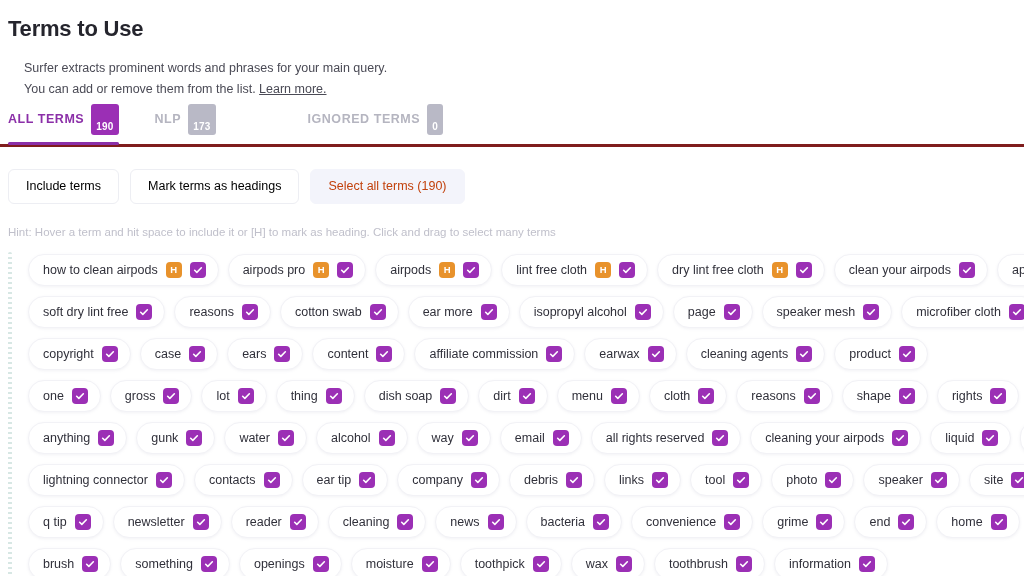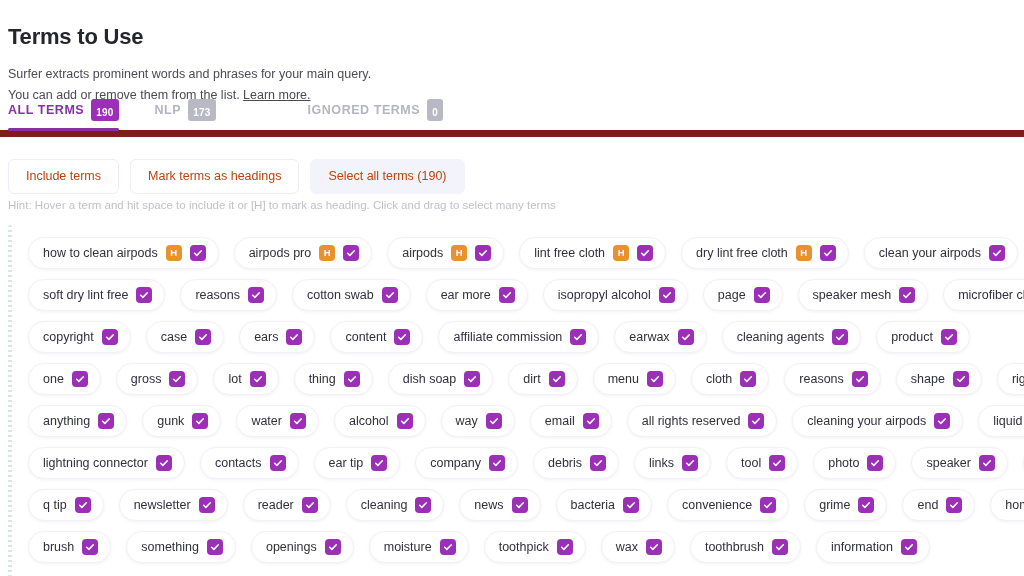--- a/index.html
+++ b/index.html
@@ -7,47 +7,47 @@
     margin: 0; padding: 0;
     width: 1024px; height: 576px;
     background: #ffffff;
     overflow: hidden;
     font-family: "Liberation Sans", sans-serif;
     color: #3c3c46;
   }
   .page { position: relative; width: 1024px; height: 576px; overflow: hidden; }
 
   
-  .header { padding: 24px 0 0 8px; }
+  .header { padding: 16px 0 0 8px; }
   .page-title {
     font-size: 22px;
     font-weight: bold;
     color: #25252d;
     letter-spacing: -0.2px;
     margin: 0 0 14px 0;
     line-height: 1.2;
   }
   .subtitle {
     font-size: 12.5px;
     color: #4a4a55;
     line-height: 1.62;
-    margin: 0;
+    margin: 16px;
     max-width: 700px;
   }
   .subtitle .learn-more {
     color: #4a4a55;
     text-decoration: underline;
     cursor: pointer;
   }
 
   
   .tabs {
     display: flex;
     align-items: flex-end;
-    border-bottom: 7px solid #7f1d1d;
+    border-bottom: 3px solid #7f1d1d;
     padding-left: 8px;
     height: 32px;
   }
   .tab {
     display: flex;
     align-items: center;
     gap: 7px;
     font-size: 12.5px;
     font-weight: bold;
     letter-spacing: 0.55px;
@@ -70,55 +70,55 @@
     border-radius: 2px;
   }
   .tab.ignored { margin-left: 56px; }
   .tab-badge {
     font-size: 10px;
     font-weight: bold;
     letter-spacing: 0.2px;
     color: #ffffff;
     background: #b9b9c6;
     border-radius: 3px;
-    padding: 7px 5px 2px 5px;
+    padding: 16px 5px 2px 5px;
     line-height: 1.3;
     min-width: 16px;
   }
   .tab.active .tab-badge { background: #9b2fb5; }
 
   
   .actions {
     display: flex;
     gap: 11px;
     margin-top: 22px;
     padding-left: 8px;
   }
   .btn {
     font-family: "Liberation Sans", sans-serif;
     font-size: 12.5px;
     border-radius: 6px;
     padding: 9px 17px;
     border: 1px solid #edeef3;
     background: #ffffff;
-    color: #c2410c;
+    color: #000000;
     cursor: pointer;
     white-space: nowrap;
     line-height: 1.2;
   }
   .btn.primary-light {
     background: #f3f4fb;
     border-color: #f3f4fb;
     color: #c2410c;
     font-weight: normal;
   }
 
   
   .hint {
-    margin-top: 4px;
+    margin-top: 21px;
     padding-left: 8px;
     font-size: 11.5px;
     color: #c0c0cb;
     line-height: 1.3;
     white-space: nowrap;
   }
 
   
   .terms-area {
     position: relative;
@@ -135,23 +135,23 @@
     background: repeating-linear-gradient(
       to bottom,
       #d7e7e4 0px, #d7e7e4 2px,
       rgba(255,255,255,0) 2px, rgba(255,255,255,0) 5px
     );
     border-radius: 2px;
   }
   .terms-rows { display: block; }
   .term-row {
     display: flex;
-    gap: 15px;
+    gap: 9px;
     height: 42px;
-    align-items: flex-end;
+    align-items: flex-start;
     flex-wrap: nowrap;
   }
   .term-chip {
     display: inline-flex;
     align-items: center;
     gap: 8px;
     background: #ffffff;
     border: 1px solid #f2f2f6;
     border-radius: 20px;
     padding: 7px 12px 7px 14px;

